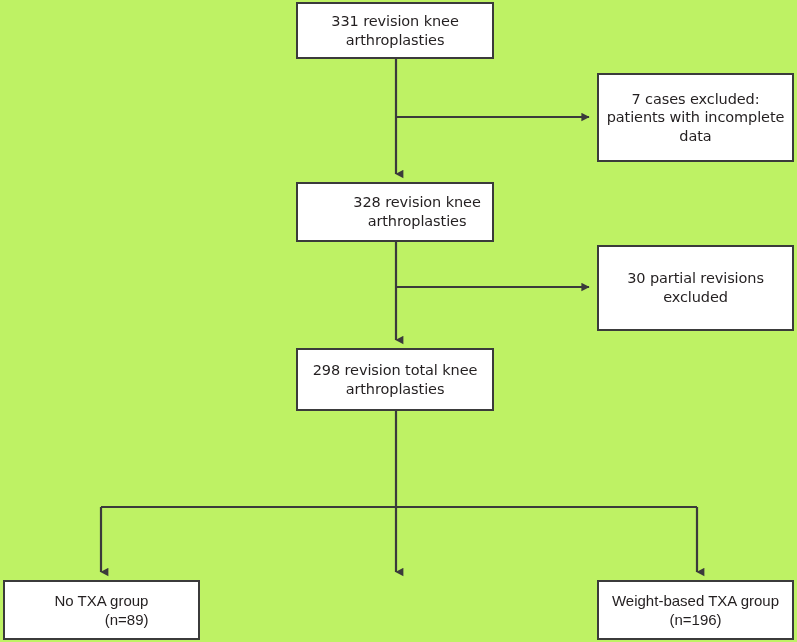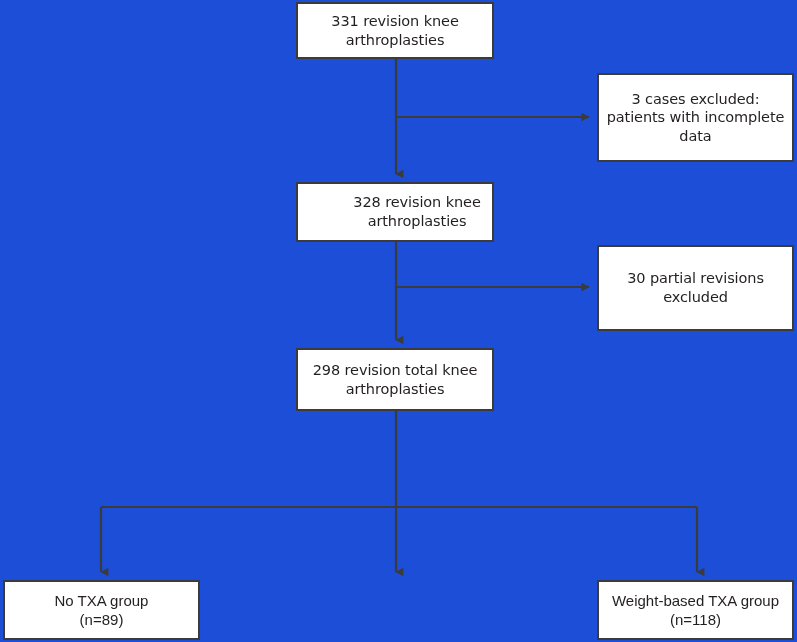--- a/index.html
+++ b/index.html
@@ -8,21 +8,21 @@
     background: #ffffff;
   }
   body {
     font-family: "Liberation Sans", sans-serif;
     -webkit-font-smoothing: antialiased;
   }
   #flowchart {
     position: relative;
     width: 797px;
     height: 642px;
-    background: #1d4ed8;
+    background: #bef264;
     overflow: hidden;
   }
   #connectors {
     position: absolute;
     left: 0;
     top: 0;
     width: 797px;
     height: 642px;
     pointer-events: none;
   }
@@ -58,21 +58,21 @@
   }
 
   
   #node-box1 { left: 296px; top: 2px;   width: 198px; height: 57px; }
   #node-box2 { left: 296px; top: 182px; width: 198px; height: 60px; padding-left: 44px; }
   #node-box3 { left: 296px; top: 348px; width: 198px; height: 63px; }
 
   #node-excl1 { left: 597px; top: 73px;  width: 197px; height: 89px; }
   #node-excl2 { left: 597px; top: 245px; width: 197px; height: 86px; align-items: center; }
 
-  #node-group1 { left: 3px;   top: 580px; width: 197px; height: 60px; }
+  #node-group1 { left: 3px;   top: 580px; width: 197px; height: 60px; text-align: right; }
   #node-group2 { left: 296px; top: 580px; width: 198px; height: 60px; }
   #node-group3 { left: 597px; top: 580px; width: 197px; height: 60px; }
 </style>
 </head>
 <body>
 
 <div id="flowchart">
 
   <svg id="connectors" viewBox="0 0 797 642" width="797" height="642" xmlns="http://www.w3.org/2000/svg">
     <defs>
@@ -100,21 +100,21 @@
     <path d="M396,507 L396,572" fill="none" stroke="#3b3b3b" stroke-width="2.2" marker-end="url(#arrowDown)"></path>
     <path d="M697,507 L697,572" fill="none" stroke="#3b3b3b" stroke-width="2.2" marker-end="url(#arrowDown)"></path>
   </svg>
 
   <div class="node primary" id="node-box1">
     <span class="label">331 revision knee
 arthroplasties</span>
   </div>
 
   <div class="node excluded" id="node-excl1">
-    <span class="label">3 cases excluded:
+    <span class="label">7 cases excluded:
 patients with incomplete
 data</span>
   </div>
 
   <div class="node primary" id="node-box2">
     <span class="label">328 revision knee
 arthroplasties</span>
   </div>
 
   <div class="node excluded" id="node-excl2">
@@ -128,16 +128,16 @@
   </div>
 
   <div class="node group" id="node-group1">
     <span class="label">No TXA group
 (n=89)</span>
   </div>
 
 
   <div class="node group" id="node-group3">
     <span class="label">Weight-based TXA group
-(n=118)</span>
+(n=196)</span>
   </div>
 
 </div>
 
 </body></html>

